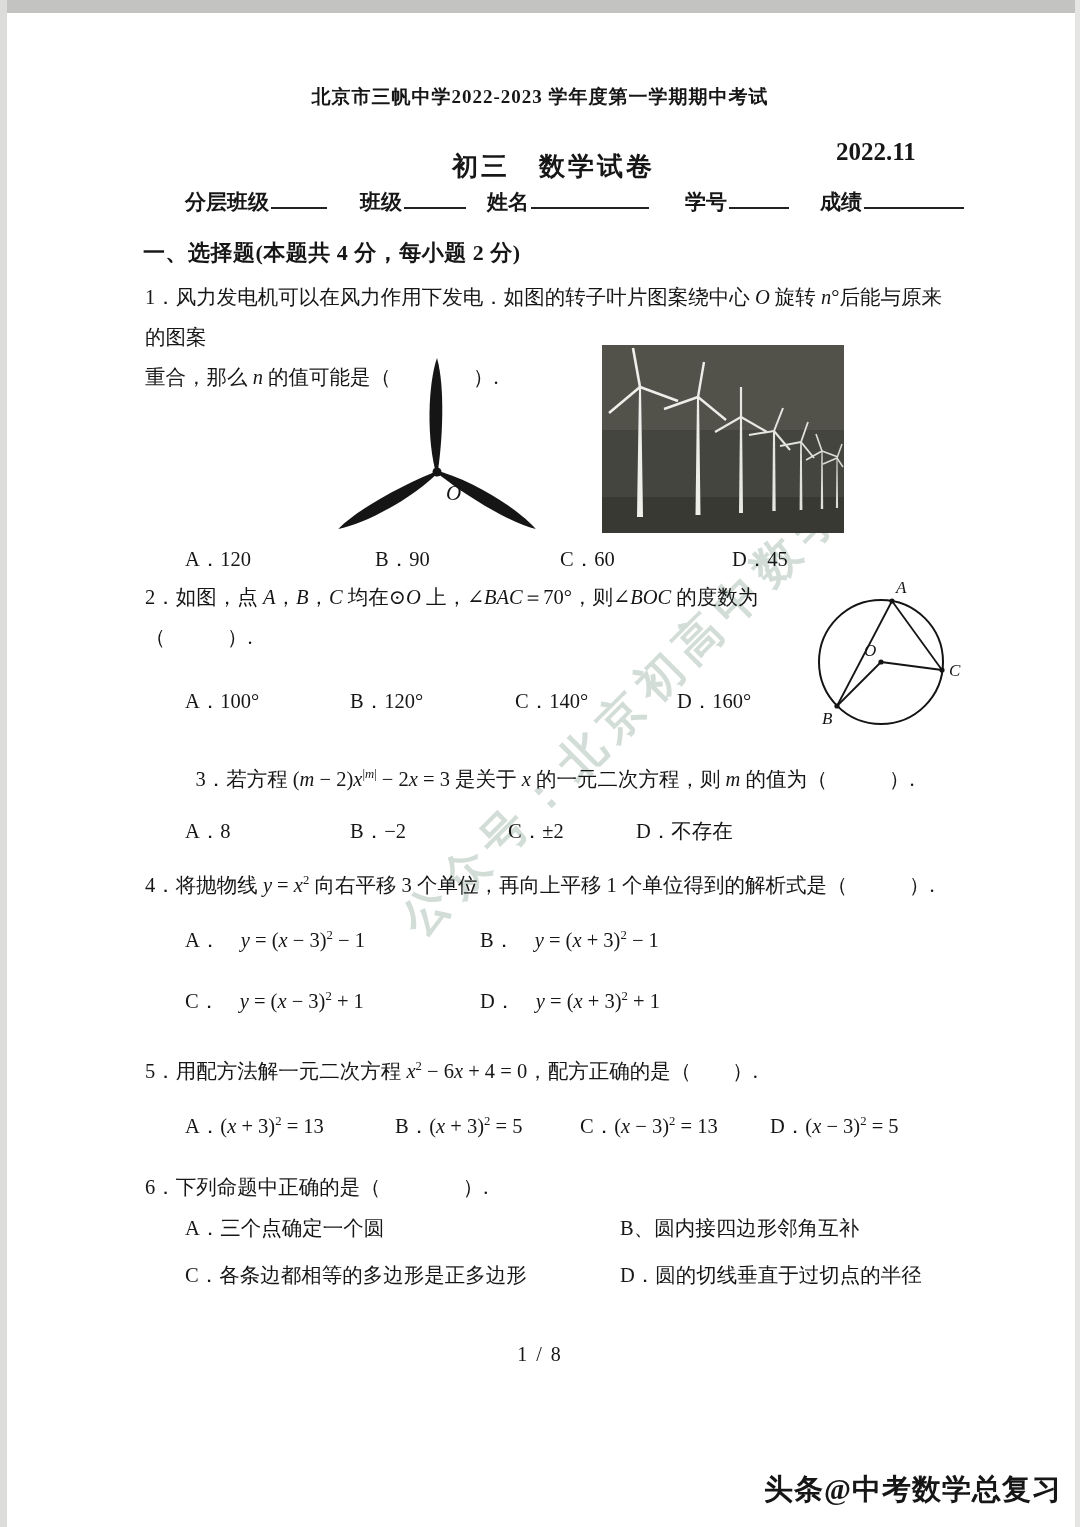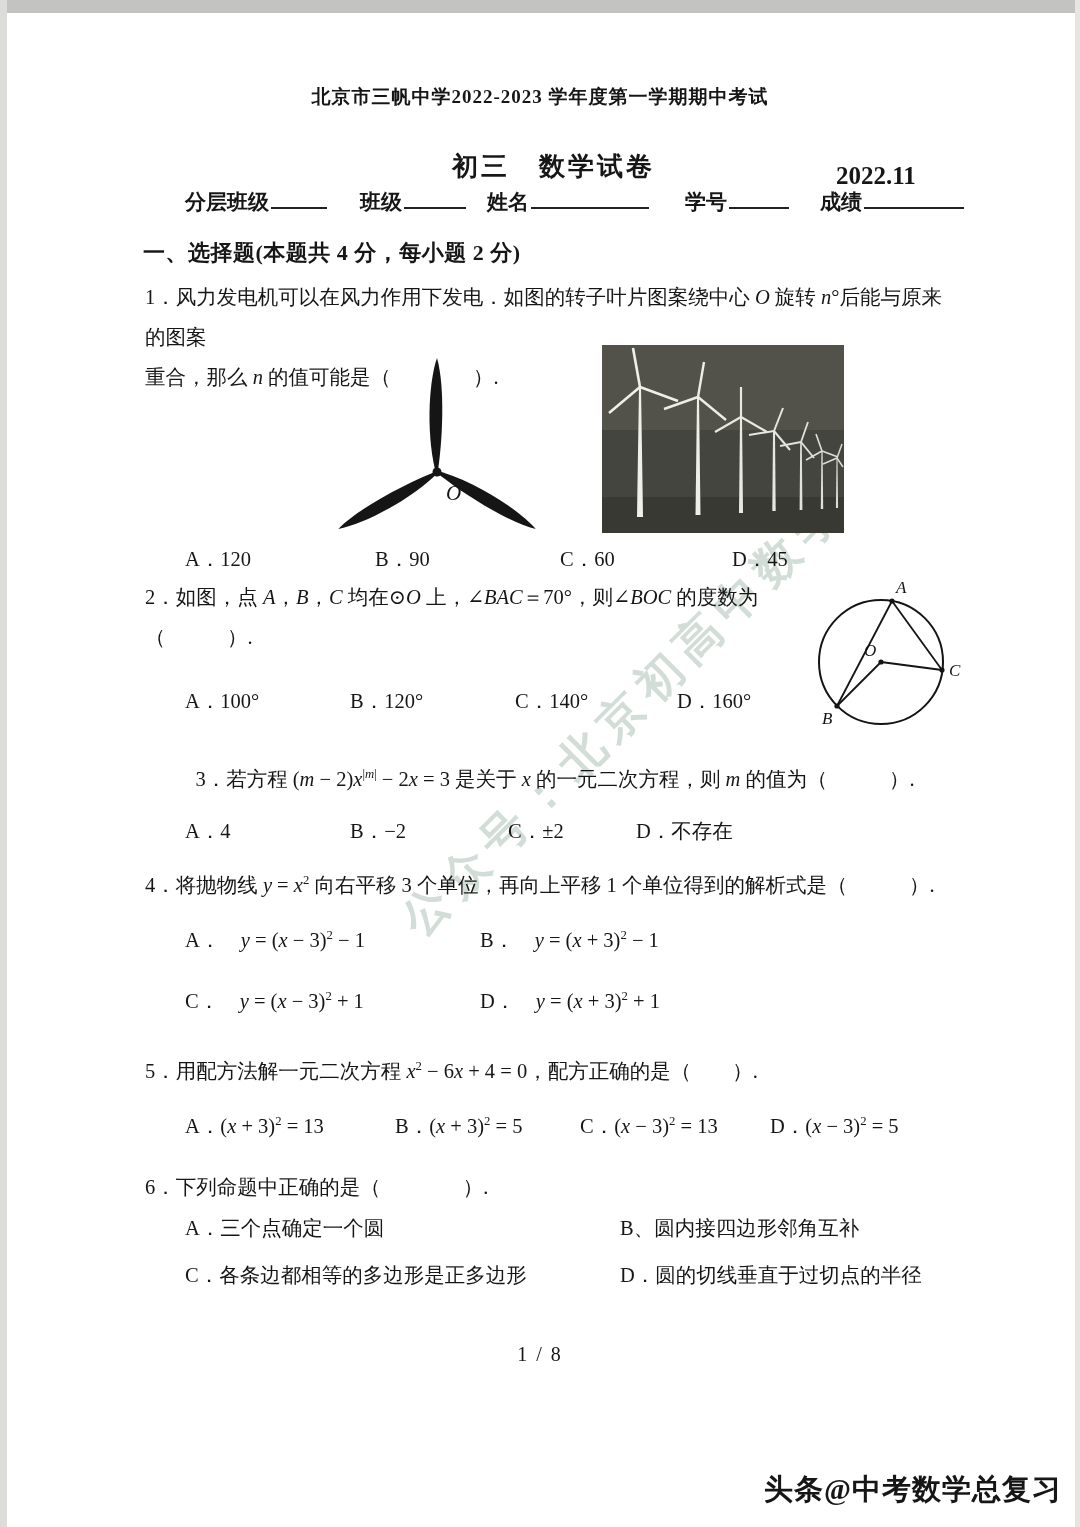--- a/index.html
+++ b/index.html
@@ -38,21 +38,21 @@
 <div class="page">
 
   <div class="edge-top"></div>
   <div class="edge-left"></div>
   <div class="edge-right"></div>
 
   <div class="watermark">公众号：北京初高中数学</div>
 
   <h1 class="abs title" style="left:0;right:0;top:84px;text-align:center;">北京市三帆中学2022-2023 学年度第一学期期中考试</h1>
   <div class="abs subtitle" style="left:452px;top:135px;">初三　数学试卷</div>
-  <div class="abs date" style="left:836px;top:138px;margin-top:24px;">2022.11</div>
+  <div class="abs date" style="left:836px;top:138px;">2022.11</div>
 
   <div class="info-field" style="left:185px;top:188px;">
     <span>分层班级</span><span class="blank-line" style="width:56px"></span>
   </div>
   <div class="info-field" style="left:360px;top:188px;">
     <span>班级</span><span class="blank-line" style="width:62px"></span>
   </div>
   <div class="info-field" style="left:487px;top:188px;">
     <span>姓名</span><span class="blank-line" style="width:118px"></span>
   </div>
@@ -157,21 +157,21 @@
     <text x="163" y="98" font-size="17" font-style="italic" fill="#141414">C</text>
     <text x="78" y="78" font-size="17" font-style="italic" fill="#141414">O</text>
   </svg>
 
   <div class="abs opts" style="left:185px;top:687px;">
     <span style="width:165px">A．100°</span><span style="width:165px">B．120°</span><span style="width:162px">C．140°</span><span>D．160°</span>
   </div>
 
   <p class="abs stem" style="left:145px;top:760px;width:820px;text-align:center;">3．若方程 (<i>m</i> − 2)<i>x</i><sup>|<i>m</i>|</sup> − 2<i>x</i> = 3 是关于 <i>x</i> 的一元二次方程，则 <i>m</i> 的值为（　　　）.</p>
   <div class="abs opts" style="left:185px;top:817px;">
-    <span style="width:165px">A．4</span><span style="width:158px">B．−2</span><span style="width:128px">C．±2</span><span>D．不存在</span>
+    <span style="width:165px">A．8</span><span style="width:158px">B．−2</span><span style="width:128px">C．±2</span><span>D．不存在</span>
   </div>
 
   <p class="abs stem" style="left:145px;top:866px;width:820px;">4．将抛物线 <i>y</i> = <i>x</i><sup>2</sup> 向右平移 3 个单位，再向上平移 1 个单位得到的解析式是（　　　）.</p>
   <div class="abs opts" style="left:185px;top:926px;">
     <span style="width:295px">A．　<i>y</i> = (<i>x</i> − 3)<sup>2</sup> − 1</span><span>B．　<i>y</i> = (<i>x</i> + 3)<sup>2</sup> − 1</span>
   </div>
   <div class="abs opts" style="left:185px;top:987px;">
     <span style="width:295px">C．　<i>y</i> = (<i>x</i> − 3)<sup>2</sup> + 1</span><span>D．　<i>y</i> = (<i>x</i> + 3)<sup>2</sup> + 1</span>
   </div>
 

